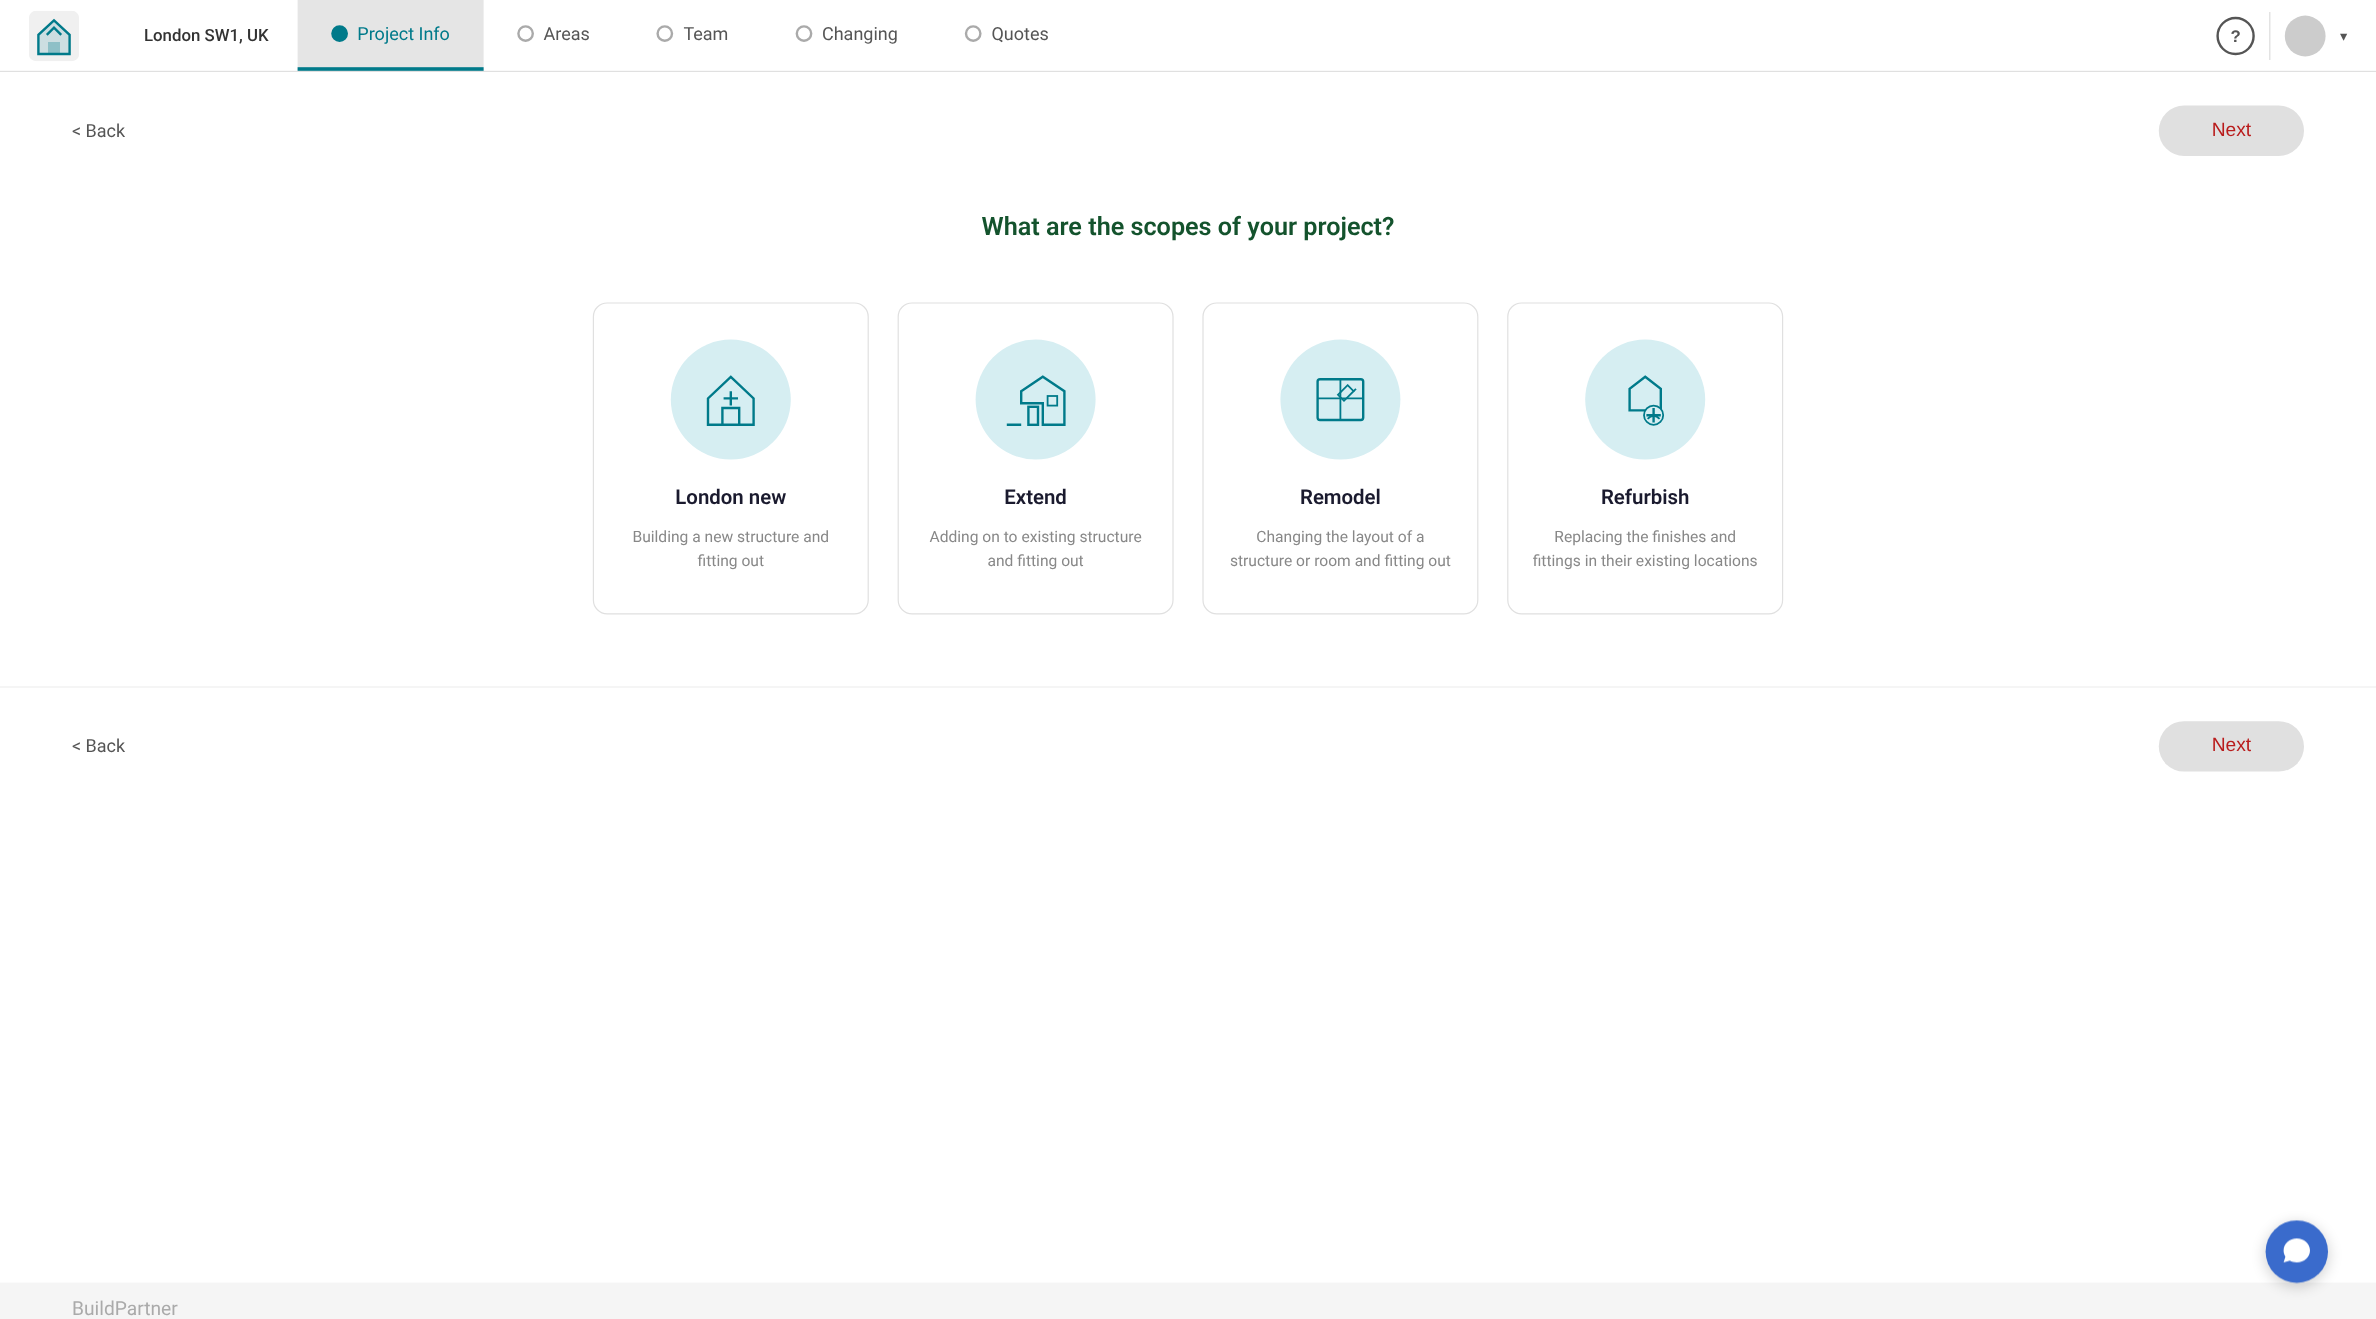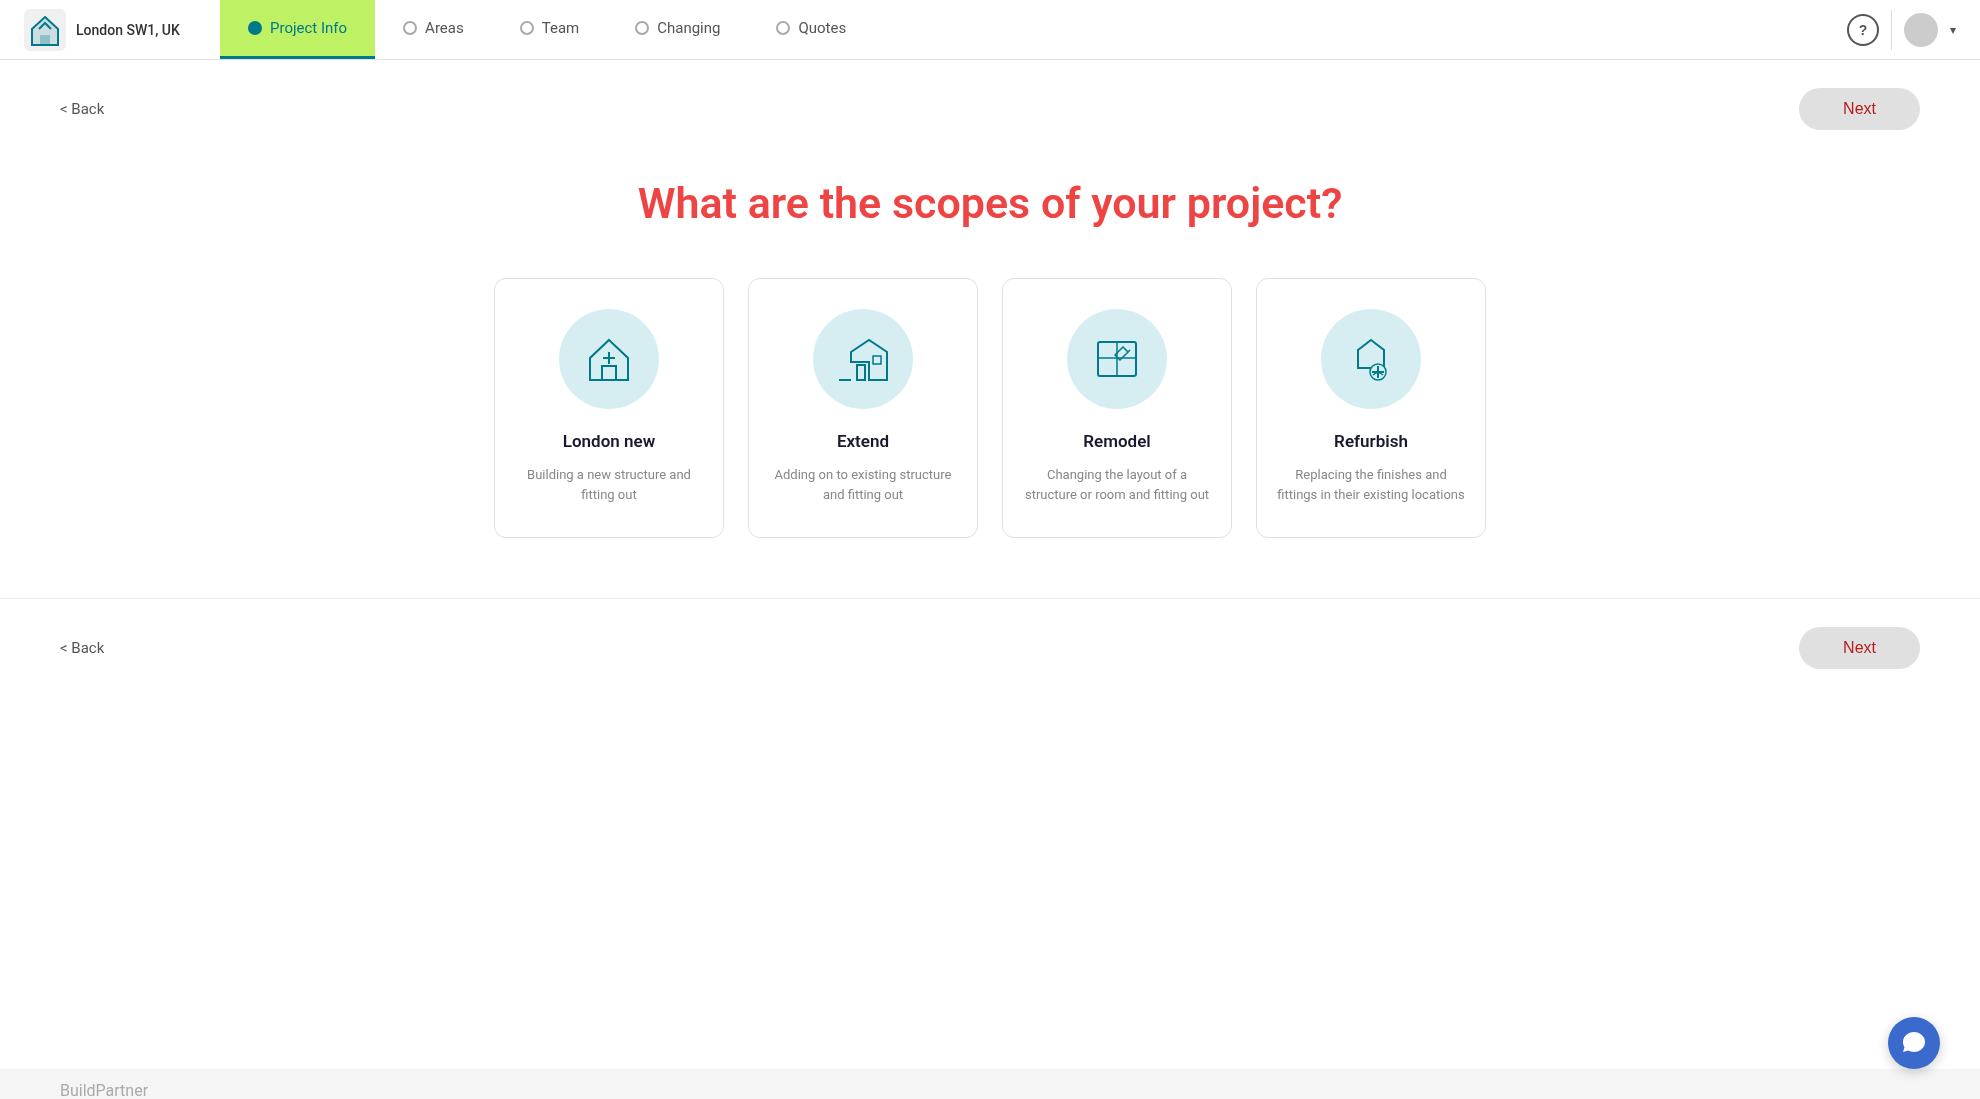--- a/index.html
+++ b/index.html
@@ -31,20 +31,21 @@
 
     .logo-icon {
       width: 42px;
       height: 42px;
     }
 
     .logo-text {
       font-size: 14px;
       color: #333;
       font-weight: 500;
+      margin-left: 44px;
     }
 
     .nav-tabs {
       display: flex;
       align-items: stretch;
       height: 100%;
     }
 
     .nav-tab {
       display: flex;
@@ -54,21 +55,21 @@
       cursor: pointer;
       font-size: 15px;
       color: #555;
       border-bottom: 3px solid transparent;
       position: relative;
     }
 
     .nav-tab.active {
       color: #007a8a;
       border-bottom: 3px solid #007a8a;
-      background: #bef264;
+      background: #e5e5e5;
     }
 
     .nav-tab .tab-circle {
       width: 14px;
       height: 14px;
       border-radius: 50%;
       border: 2px solid #aaa;
       background: white;
       flex-shrink: 0;
     }
@@ -152,23 +153,23 @@
       min-width: 120px;
     }
 
     .page-title-section {
       text-align: center;
       margin-top: 20px;
       margin-bottom: 50px;
     }
 
     .page-title {
-      font-size: 43px;
+      font-size: 21px;
       font-weight: 600;
-      color: #ef4444;
+      color: #14532d;
     }
 
     .page-subtitle {
       font-size: 15px;
       color: #888;
     }
 
     
     .cards-row {
       display: flex;

